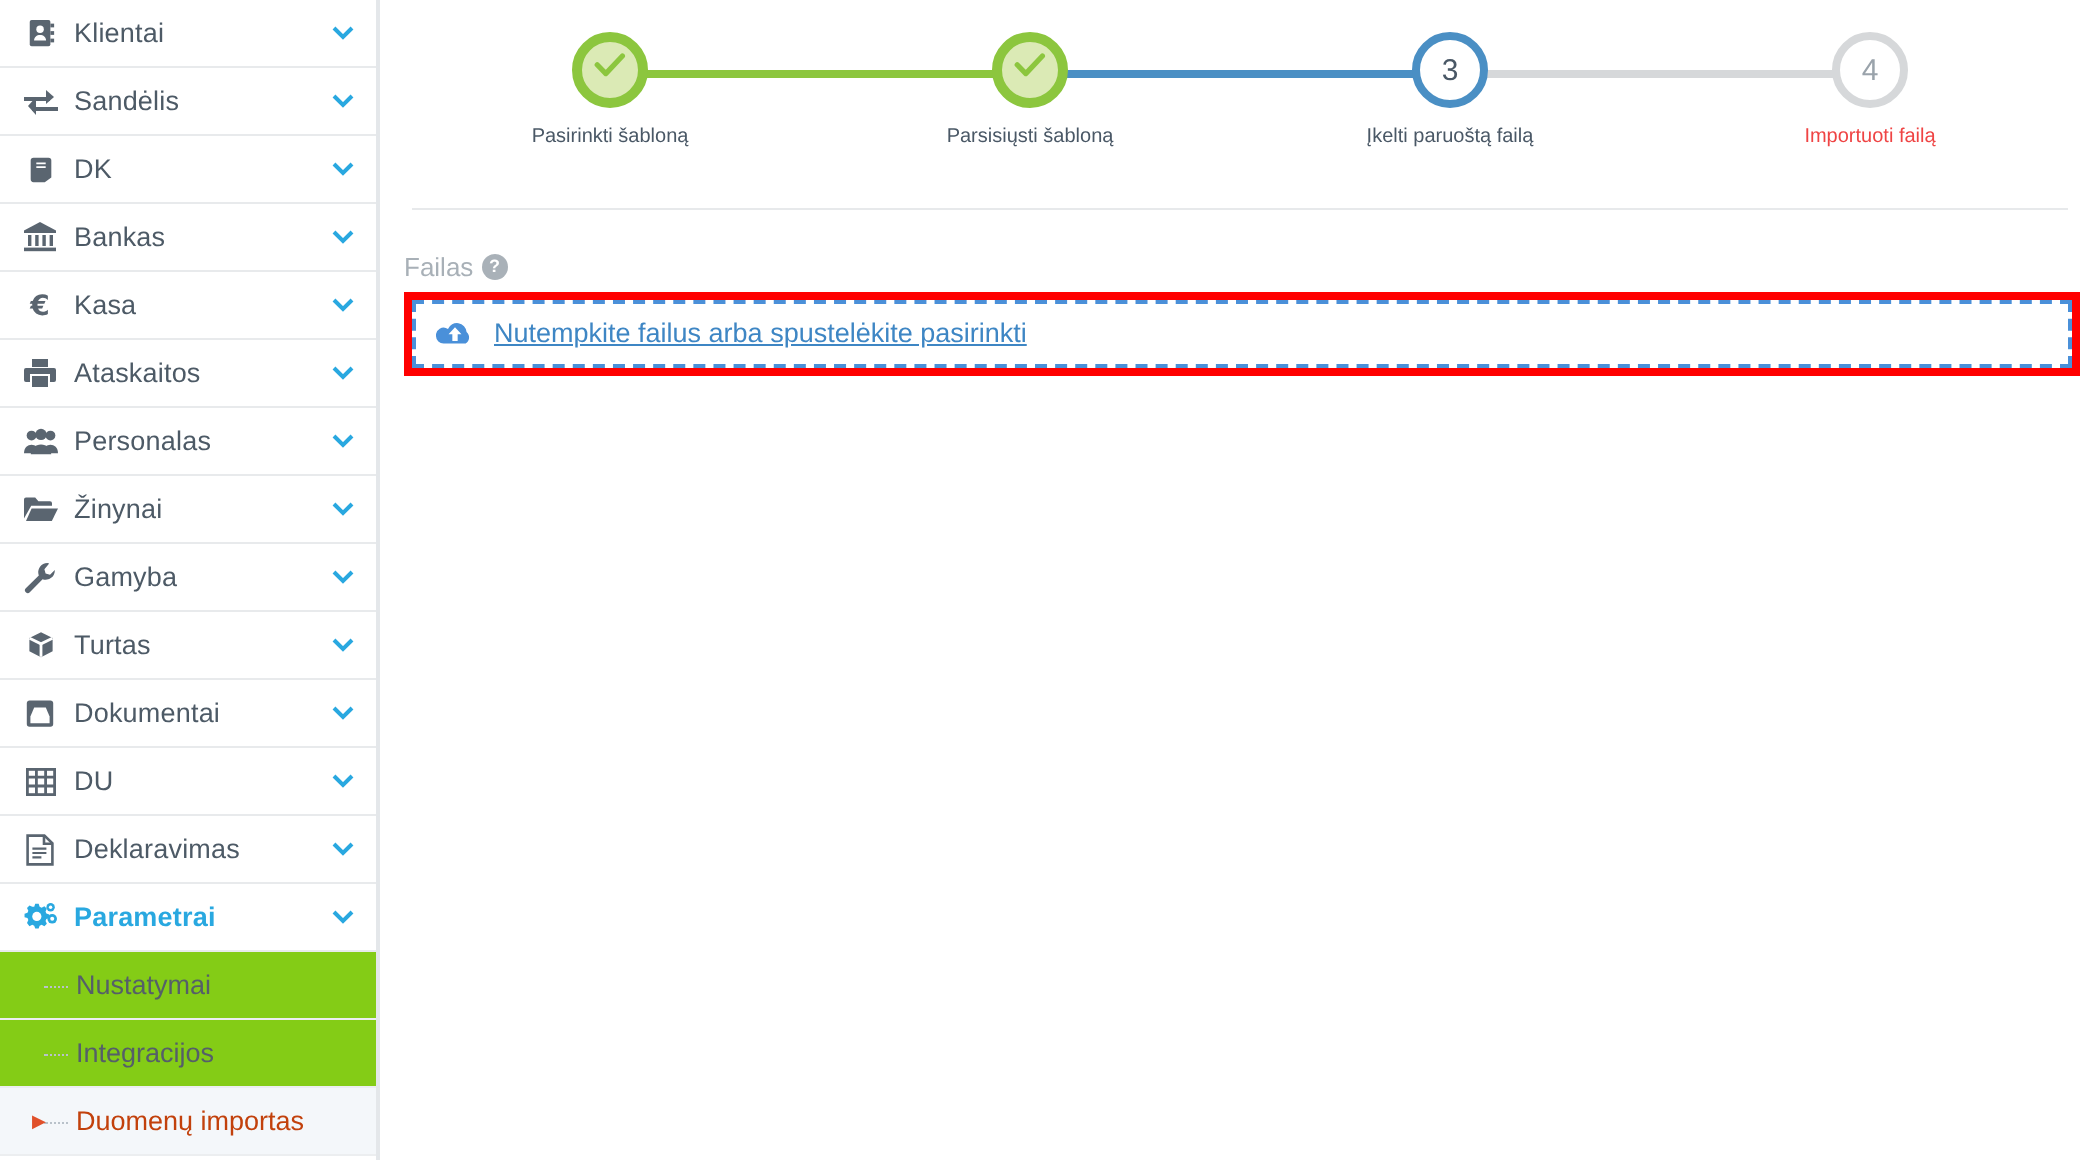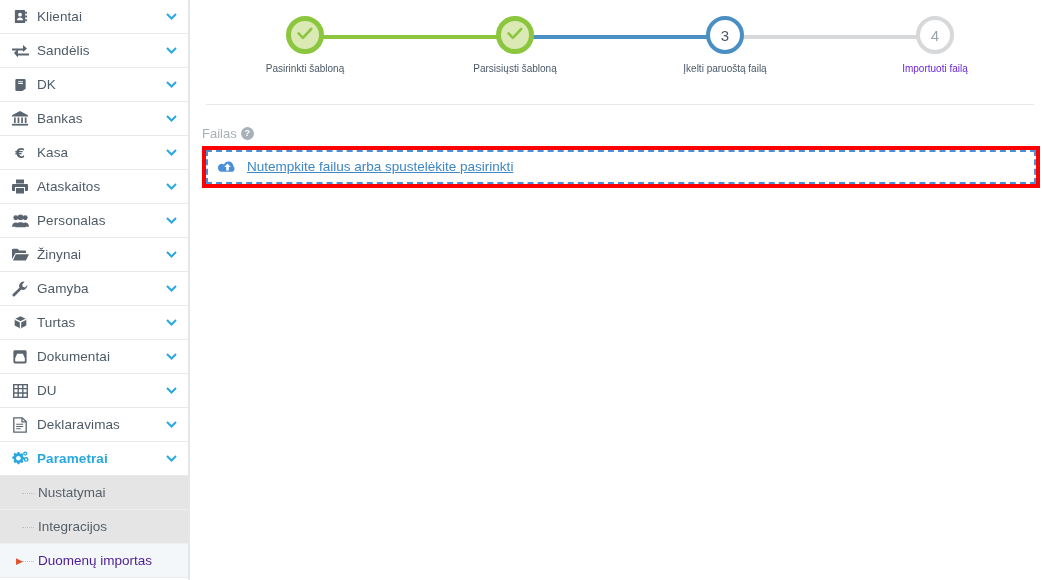--- a/index.html
+++ b/index.html
@@ -68,37 +68,37 @@
     border-left: 1px dotted #b9c2ca;
   }
   .sub-item {
     height: 34px;
     display: flex;
     align-items: center;
     padding-left: 22px;
     border-bottom: 1px solid #eceef0;
     position: relative;
     cursor: pointer;
-    background: #e5e5e5;
+    background: #84cc16;
   }
   .sub-item::before {
     content: "";
     position: absolute;
     left: 22px; top: 50%;
     width: 12px;
     border-top: 1px dotted #b9c2ca;
   }
   .sub-label {
     font-size: 13.5px;
     color: #555f69;
     padding-left: 16px;
     line-height: 1;
   }
   .sub-item.current { background: #f4f7fa; }
-  .sub-item.current .sub-label { color: #4c1d95; }
+  .sub-item.current .sub-label { color: #c2410c; }
   .sub-arrow {
     position: absolute;
     left: 16px; top: 50%;
     transform: translateY(-50%);
     color: #e0502a;
     font-size: 9px;
     line-height: 1;
   }
 
   
@@ -167,21 +167,21 @@
     line-height: 1;
   }
   .circle.todo .num { color: #9aa3ab; }
   .step-label {
     margin-top: 10px;
     font-size: 10px;
     color: #4a5866;
     white-space: nowrap;
     line-height: 1;
   }
-  .step-label.muted { color: #6d28d9; }
+  .step-label.muted { color: #ef4444; }
 
   hr.divider {
     border: none;
     border-top: 1px solid #e7e9eb;
     margin: 4px 16px 0 16px;
   }
 
   
   .form-area { padding: 22px 10px 0 12px; }
   .field-label {

